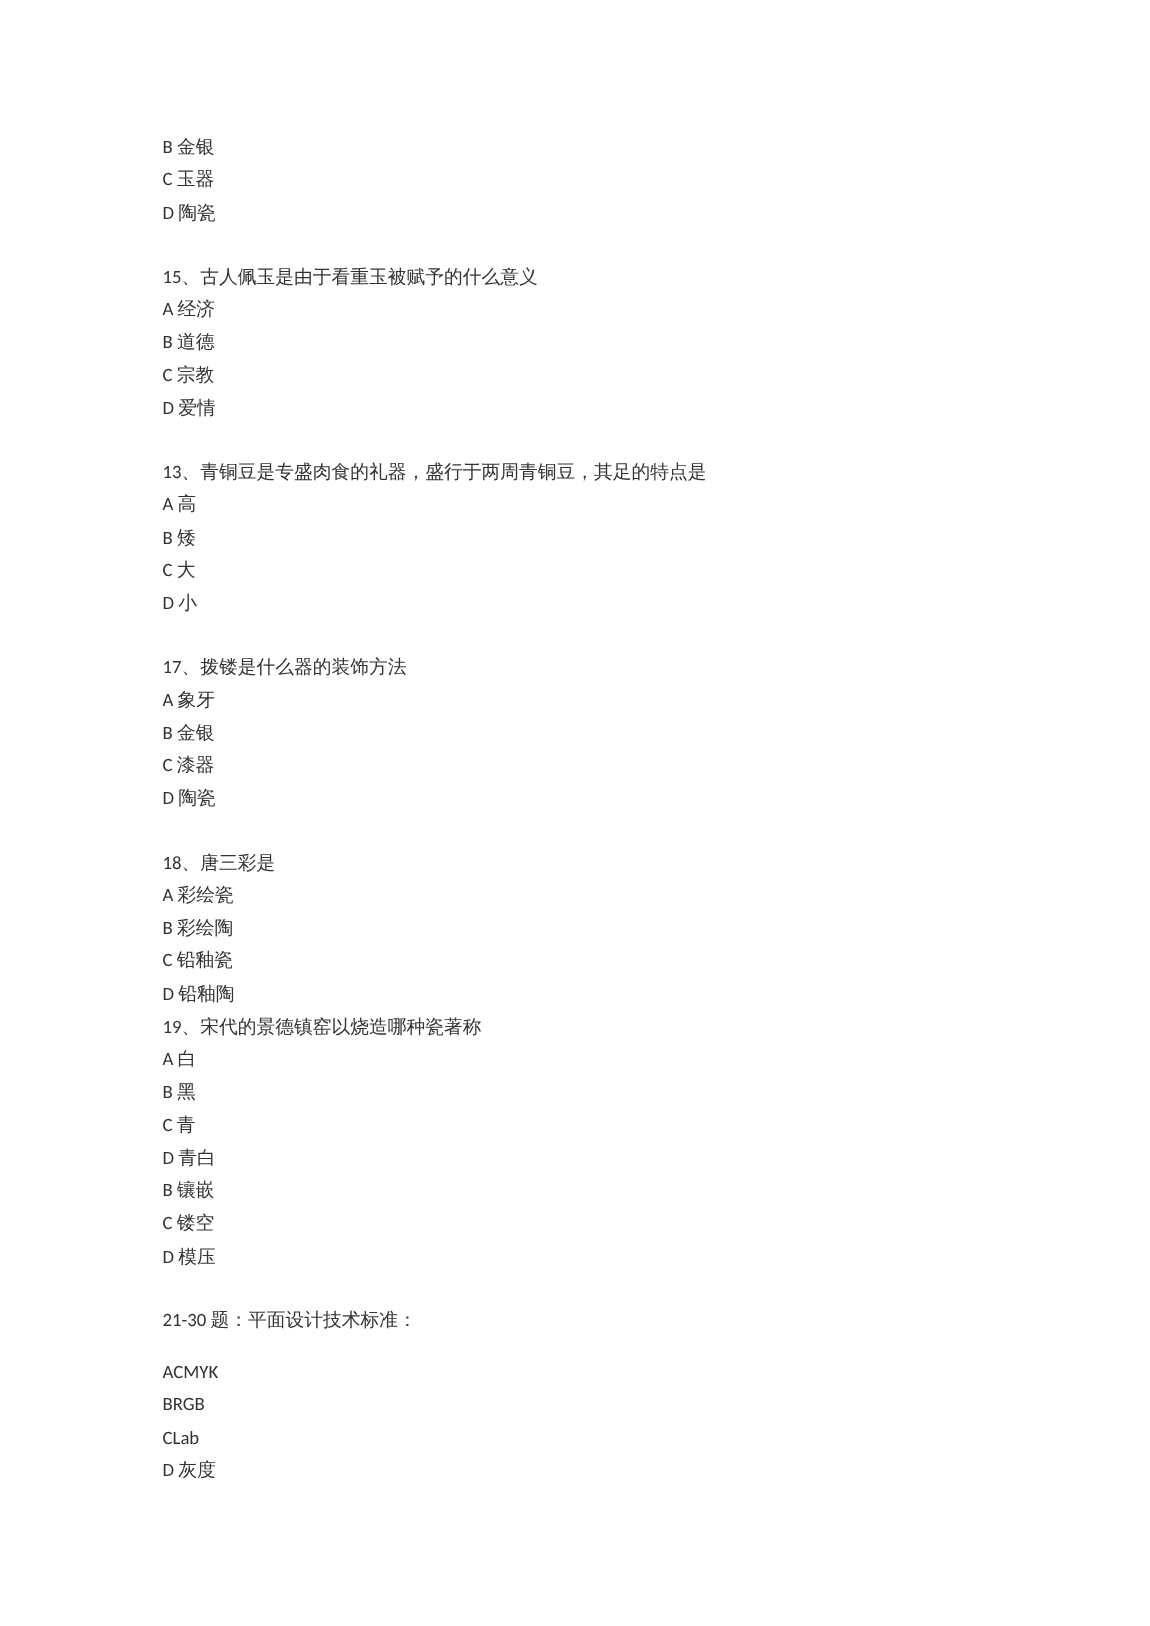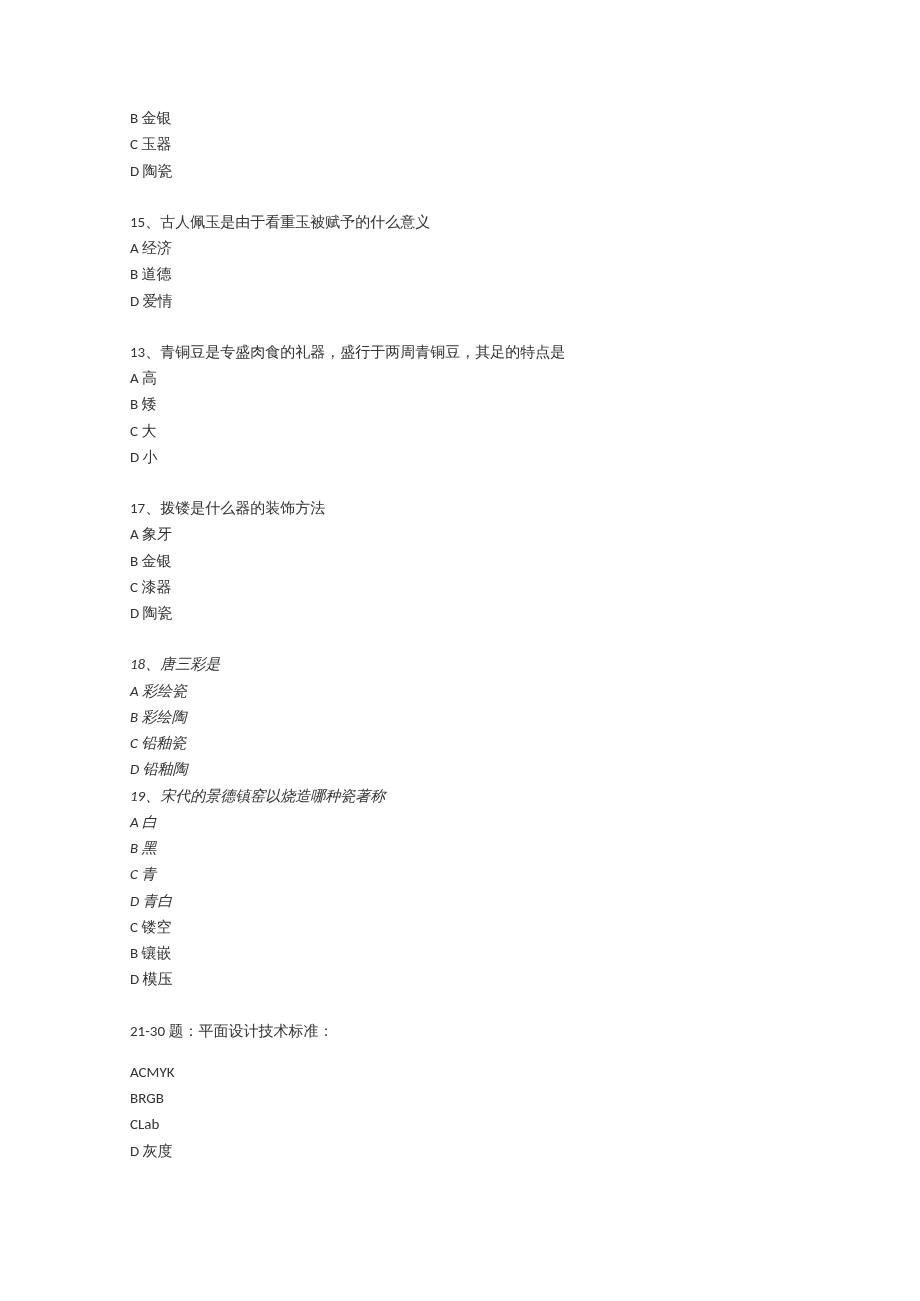--- a/index.html
+++ b/index.html
@@ -21,36 +21,36 @@
     }
     .question-block {
       margin-bottom: 25px;
     }
     .section-header {
       margin-bottom: 15px;
       margin-top: 0;
     }
     .no-gap {
       margin-bottom: 0;
-      font-style: italic;
     }
   </style>
 </head>
 <body>
 
 <div class="question-block">
   <span class="line">B 金银</span>
   <span class="line">C 玉器</span>
   <span class="line">D 陶瓷</span>
 </div>
 
 <div class="question-block">
   <span class="line">15、古人佩玉是由于看重玉被赋予的什么意义</span>
   <span class="line">A 经济</span>
   <span class="line">B 道德</span>
+  <span class="line">C 宗教</span>
   <span class="line">D 爱情</span>
 </div>
 
 <div class="question-block">
   <span class="line">13、青铜豆是专盛肉食的礼器，盛行于两周青铜豆，其足的特点是</span>
   <span class="line">A 高</span>
   <span class="line">B 矮</span>
   <span class="line">C 大</span>
   <span class="line">D 小</span>
 </div>
@@ -73,22 +73,22 @@
 
 <div class="question-block no-gap">
   <span class="line">19、宋代的景德镇窑以烧造哪种瓷著称</span>
   <span class="line">A 白</span>
   <span class="line">B 黑</span>
   <span class="line">C 青</span>
   <span class="line">D 青白</span>
 </div>
 
 <div class="question-block">
+  <span class="line">B 镶嵌</span>
   <span class="line">C 镂空</span>
-  <span class="line">B 镶嵌</span>
   <span class="line">D 模压</span>
 </div>
 
 <div class="section-header">
   <span class="line">21-30 题：平面设计技术标准：</span>
 </div>
 
 <div class="question-block">
   <span class="line">ACMYK</span>
   <span class="line">BRGB</span>

